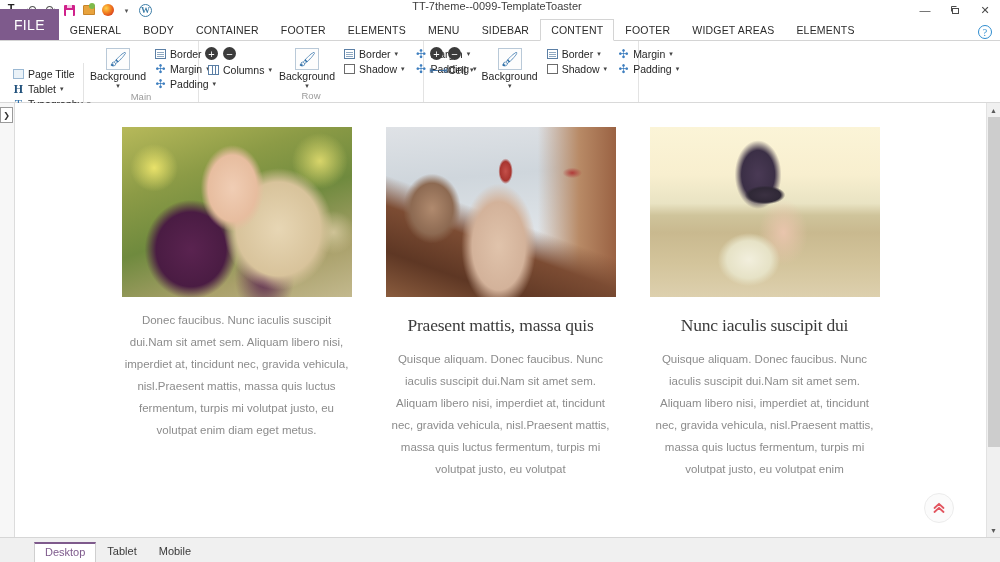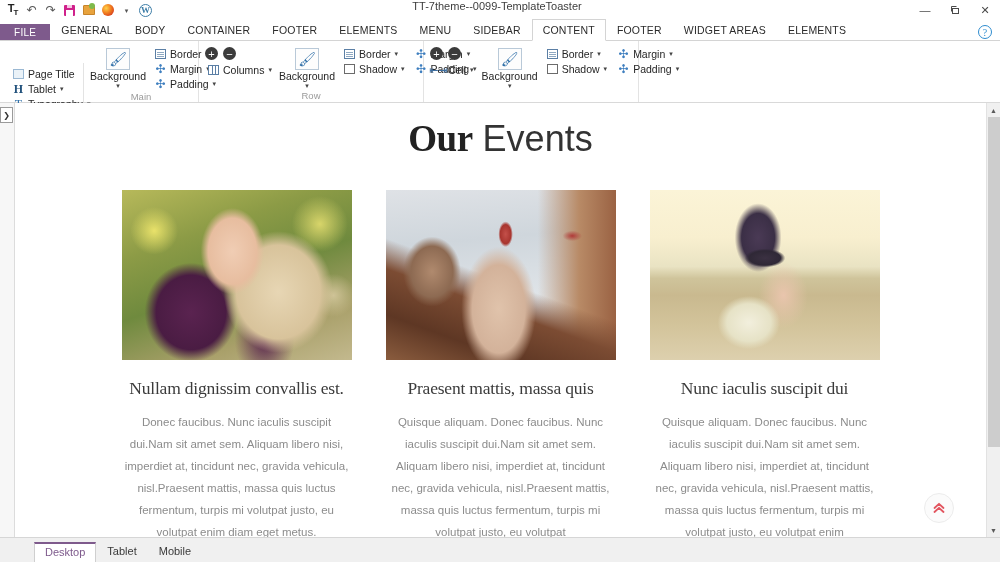--- a/index.html
+++ b/index.html
@@ -68,22 +68,22 @@
 
   
   .ribbon-tabs {
     height: 21px; display: flex; align-items: flex-end;
     background: #ffffff;
     position: relative;
     border-bottom: 1px solid #d4d4d4;
   }
   .tab-file {
     background: #7e5a8c; color: #fff;
-    font-size: 10px; letter-spacing: .3px;
-    height: 16px; padding: 0 14px;
+    font-size: 14px; letter-spacing: .3px;
+    height: 31px; padding: 0 14px;
     display: flex; align-items: center; justify-content: center;
     font-weight: normal;
     text-align: right;
   }
   .tab {
     height: 21px; padding: 0 10px;
     display: flex; align-items: center;
     font-size: 10.5px; color: #2b2b2b;
     letter-spacing: .2px;
     border: 1px solid transparent;
@@ -540,29 +540,25 @@
 </div>
 
 <div class="workspace">
 
   <div class="leftrail">
     <div class="rail-toggle">❯</div>
   </div>
 
   <div class="canvas">
 
-    <div class="page-head">
-      <span class="w1">Our</span><span class="w2">&nbsp;</span><span class="w2">Events</span>
-    </div>
 
     <div class="cards">
 
       <div class="card">
         <div class="card-img photo1"></div>
-        <div class="card-title">Nullam dignissim convallis est.</div>
         <div class="card-text">Donec faucibus. Nunc iaculis suscipit dui.Nam sit amet sem. Aliquam libero nisi, imperdiet at, tincidunt nec, gravida vehicula, nisl.Praesent mattis, massa quis luctus fermentum, turpis mi volutpat justo, eu volutpat enim diam eget metus.</div>
       </div>
 
       <div class="card">
         <div class="card-img photo2"></div>
         <div class="card-title">Praesent mattis, massa quis</div>
         <div class="card-text">Quisque aliquam. Donec faucibus. Nunc iaculis suscipit dui.Nam sit amet sem. Aliquam libero nisi, imperdiet at, tincidunt nec, gravida vehicula, nisl.Praesent mattis, massa quis luctus fermentum, turpis mi volutpat justo, eu volutpat</div>
       </div>
 
       <div class="card">

